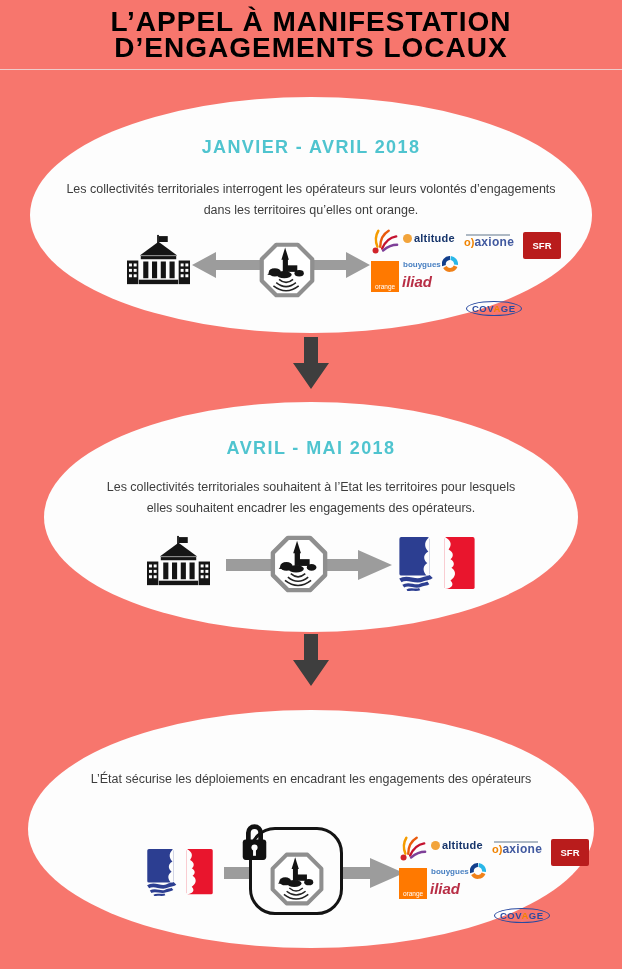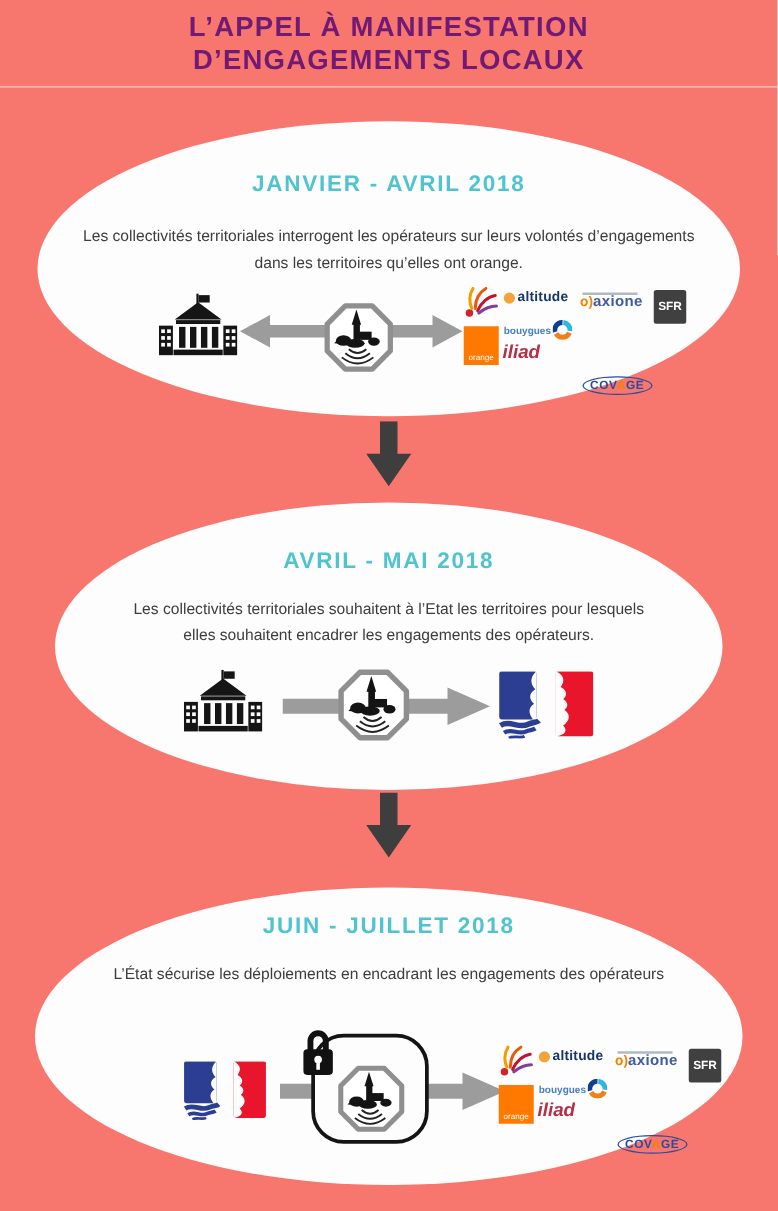--- a/index.html
+++ b/index.html
@@ -4,21 +4,21 @@
 <style>
   html,body{margin:0;padding:0;background:#ffffff;}
   .canvas{
     position:relative;width:622px;height:969px;overflow:hidden;
     background:#F7766D;
     font-family:"Liberation Sans", sans-serif;
   }
   .abs{position:absolute;}
   .title{
     position:absolute;top:9px;left:0;width:100%;text-align:center;
-    color:#701a75;font-size:22px;font-weight:bold;letter-spacing:1px;line-height:26px;
+    color:#000000;font-size:28px;font-weight:bold;letter-spacing:1px;line-height:26px;
   }
   .divider{position:absolute;top:69px;left:0;width:100%;height:1px;background:rgba(235,235,235,0.75);}
   .ellipse{position:absolute;background:#FDFDFD;border-radius:50%;}
   .period{
     position:absolute;left:0;width:100%;text-align:center;
     color:#4FC4CF;font-size:18px;font-weight:bold;letter-spacing:1.4px;
   }
   .desc{
     position:absolute;left:0;width:100%;text-align:center;
     color:#3D3D3D;font-size:12.5px;line-height:21px;
@@ -28,21 +28,21 @@
   .lg-splash{left:0;top:2;}
   .lg-altitude{left:34px;top:5px;display:flex;flex-direction:row;}
   .alt-row{display:flex;align-items:center;gap:2px;}
   .alt-dot{width:9px;height:9px;border-radius:50%;background:#F2A43B;display:inline-block;}
   .alt-txt{font-weight:bold;color:#17356B;font-size:11px;letter-spacing:0.2px;}
   .alt-sub{width:44px;height:2px;background:#AEB9C4;margin:2px 0 0 11px;}
   .lg-axione{left:95px;top:5px;font-weight:bold;}
   .ax-o{color:#F08300;font-size:11px;}
   .ax-t{color:#41599F;font-size:12px;letter-spacing:0.3px;}
   .lg-sfr{
-    left:154px;top:5px;width:26px;height:27px;background:#404040;border-radius:2px;
+    left:154px;top:5px;width:38px;height:27px;background:#b91c1c;border-radius:2px;
     color:#fff;font-weight:bold;font-size:9.5px;display:flex;align-items:center;justify-content:center;
   }
   .lg-orange{
     left:2px;top:34px;width:28px;height:31px;background:#FF7900;
     color:#fff;font-size:6.5px;display:flex;align-items:flex-end;justify-content:center;padding-bottom:2px;box-sizing:border-box;
   }
   .lg-bouygues{left:34px;top:29px;display:flex;align-items:center;gap:1px;}
   .bt{font-size:8px;font-weight:bold;color:#477FC1;}
   .lg-iliad{left:33px;top:46px;font-size:15px;font-weight:bold;font-style:italic;color:#B82E45;}
   .lg-covage{
@@ -221,21 +221,20 @@
     </svg>
   <svg class="abs" style="left:399px;top:537px;" width="76" height="54">
       <use href="#sym-marianne"></use>
     </svg>
 
   <svg class="abs" style="left:293px;top:634px;" width="36" height="52">
       <use href="#sym-down-arrow"></use>
     </svg>
 
   <div class="ellipse" style="left:28px;top:710px;width:566px;height:238px;"></div>
-  <div class="period" style="top:730px;">JUIN - JUILLET 2018</div>
   <div class="desc" style="top:769px;">
     <div>L’État sécurise les déploiements en encadrant les engagements des opérateurs</div>
   </div>
   <svg class="abs" style="left:147px;top:849px;" width="66" height="47">
       <use href="#sym-marianne"></use>
     </svg>
   <svg class="abs" style="left:224px;top:855px;" width="180" height="36">
     <polygon points="0,12 146,12 146,3 180,18 146,33 146,24 0,24" fill="#9C9C9C"></polygon>
   </svg>
   <div class="lock-frame"></div>

